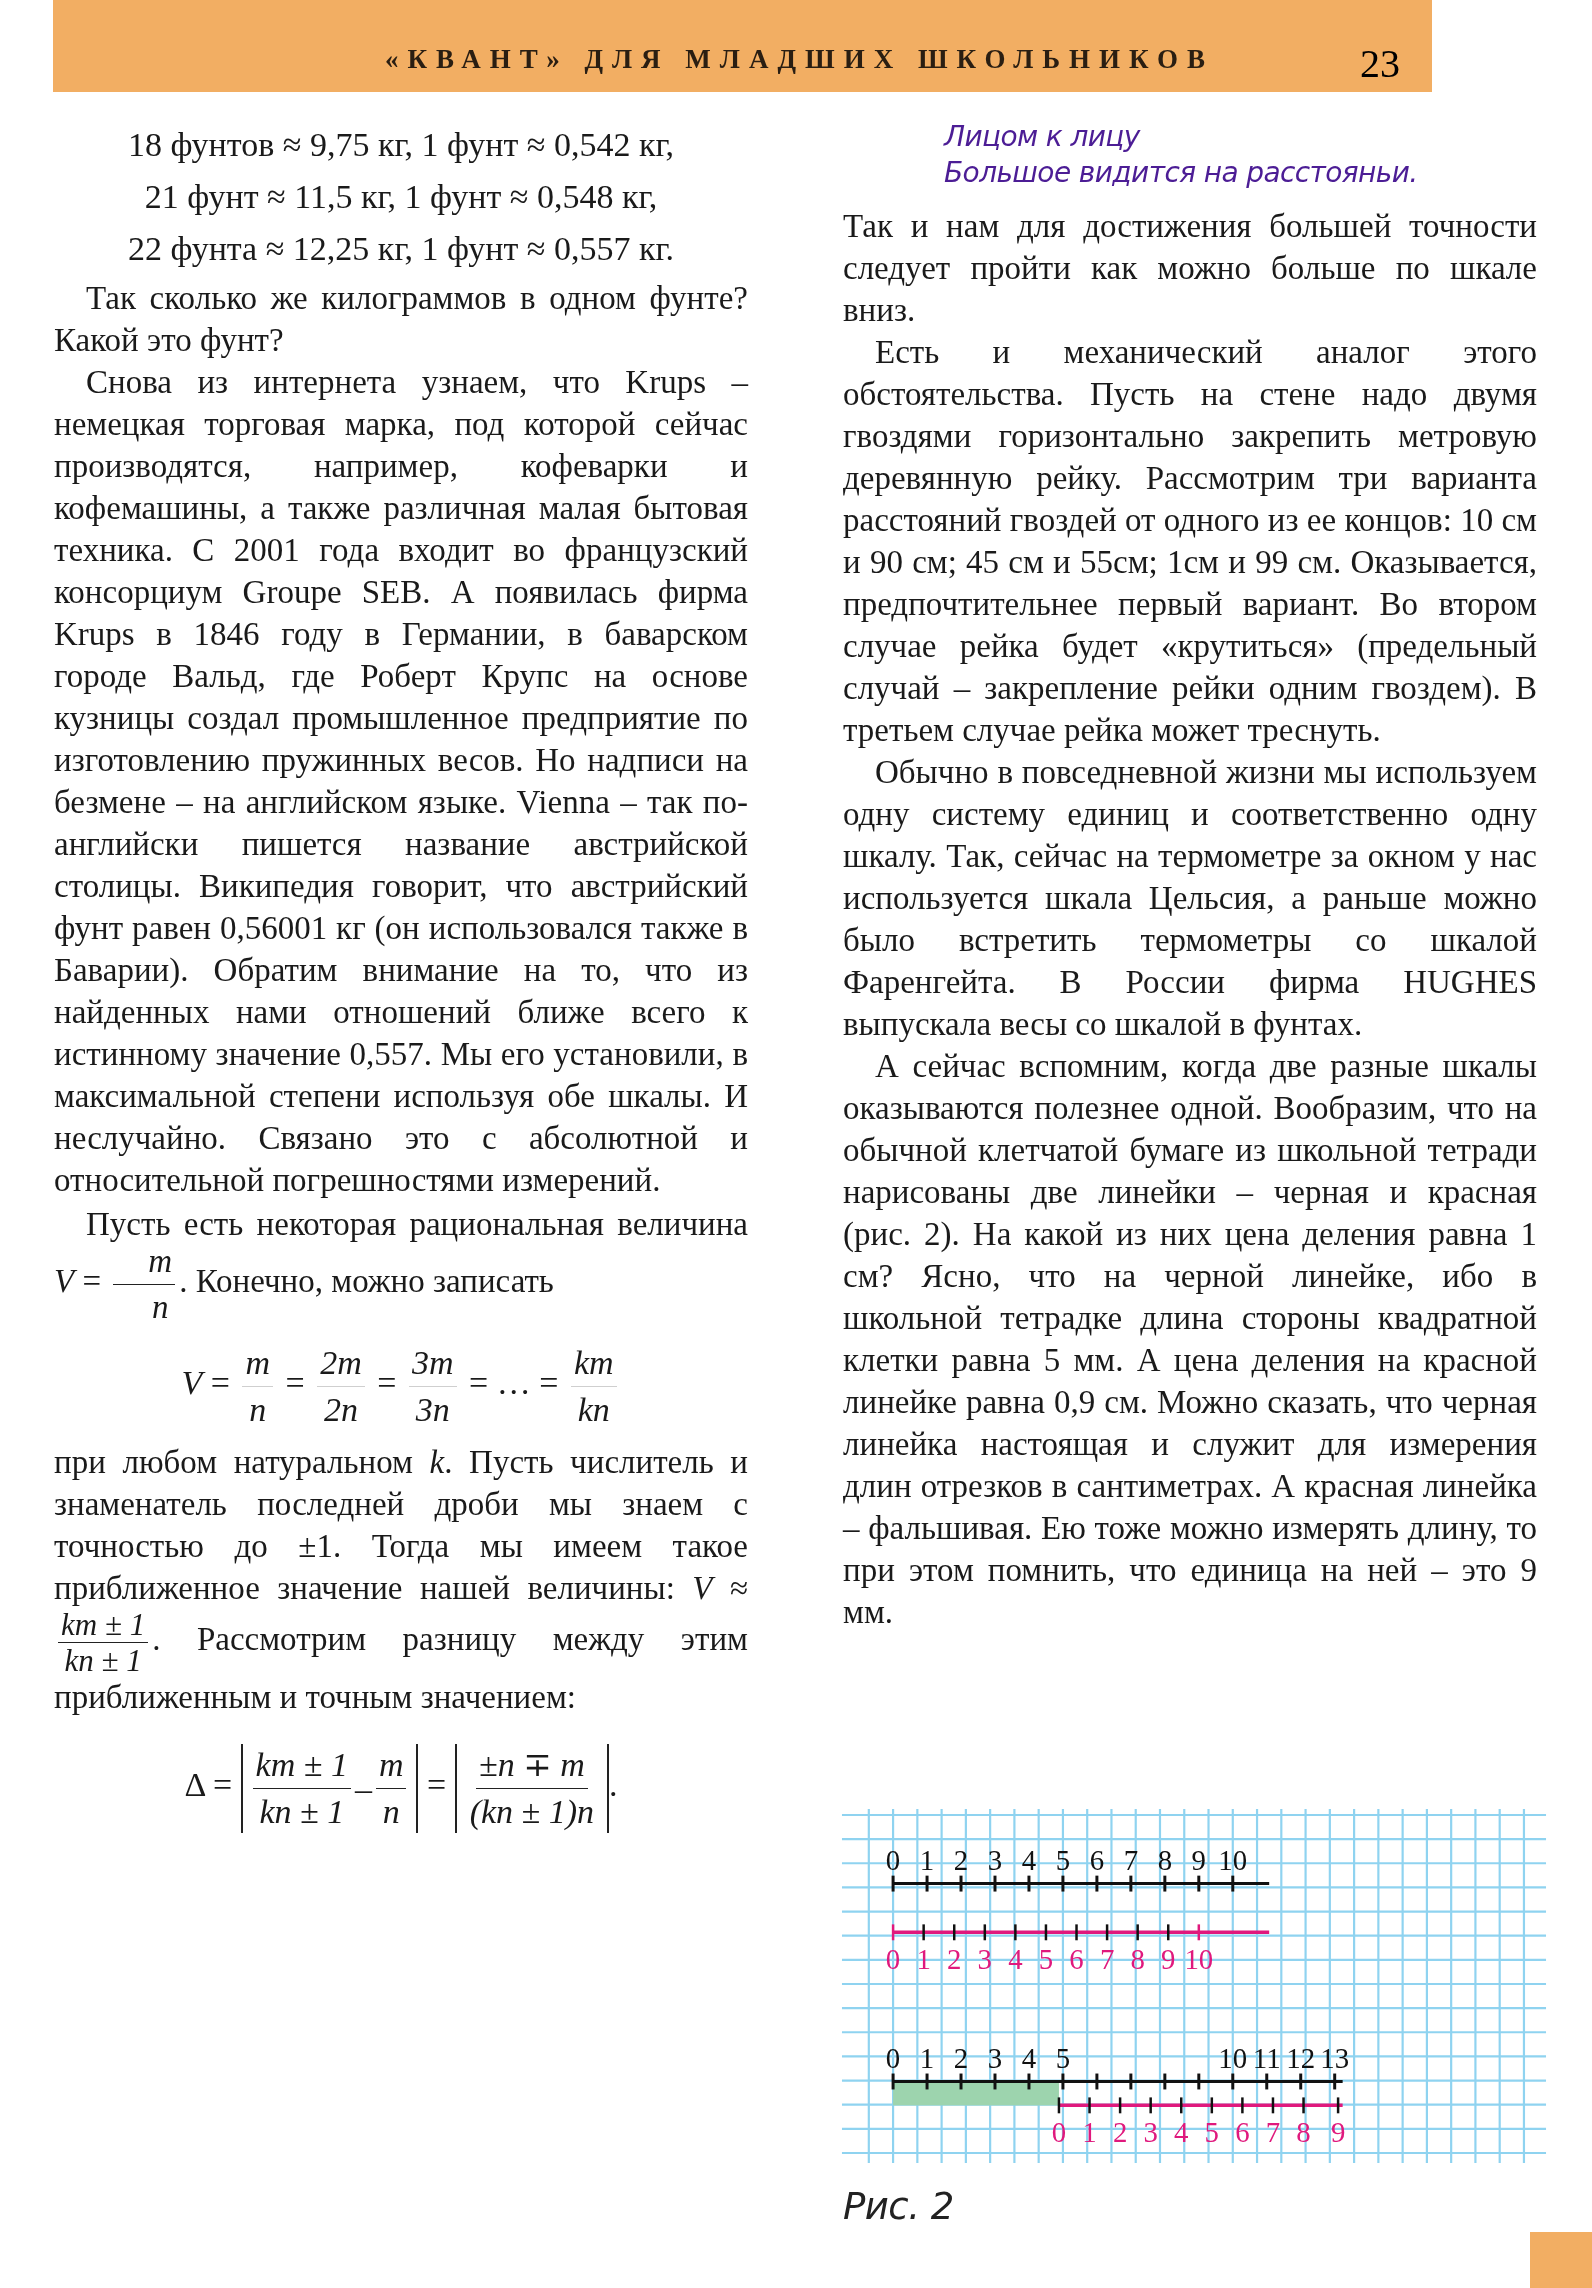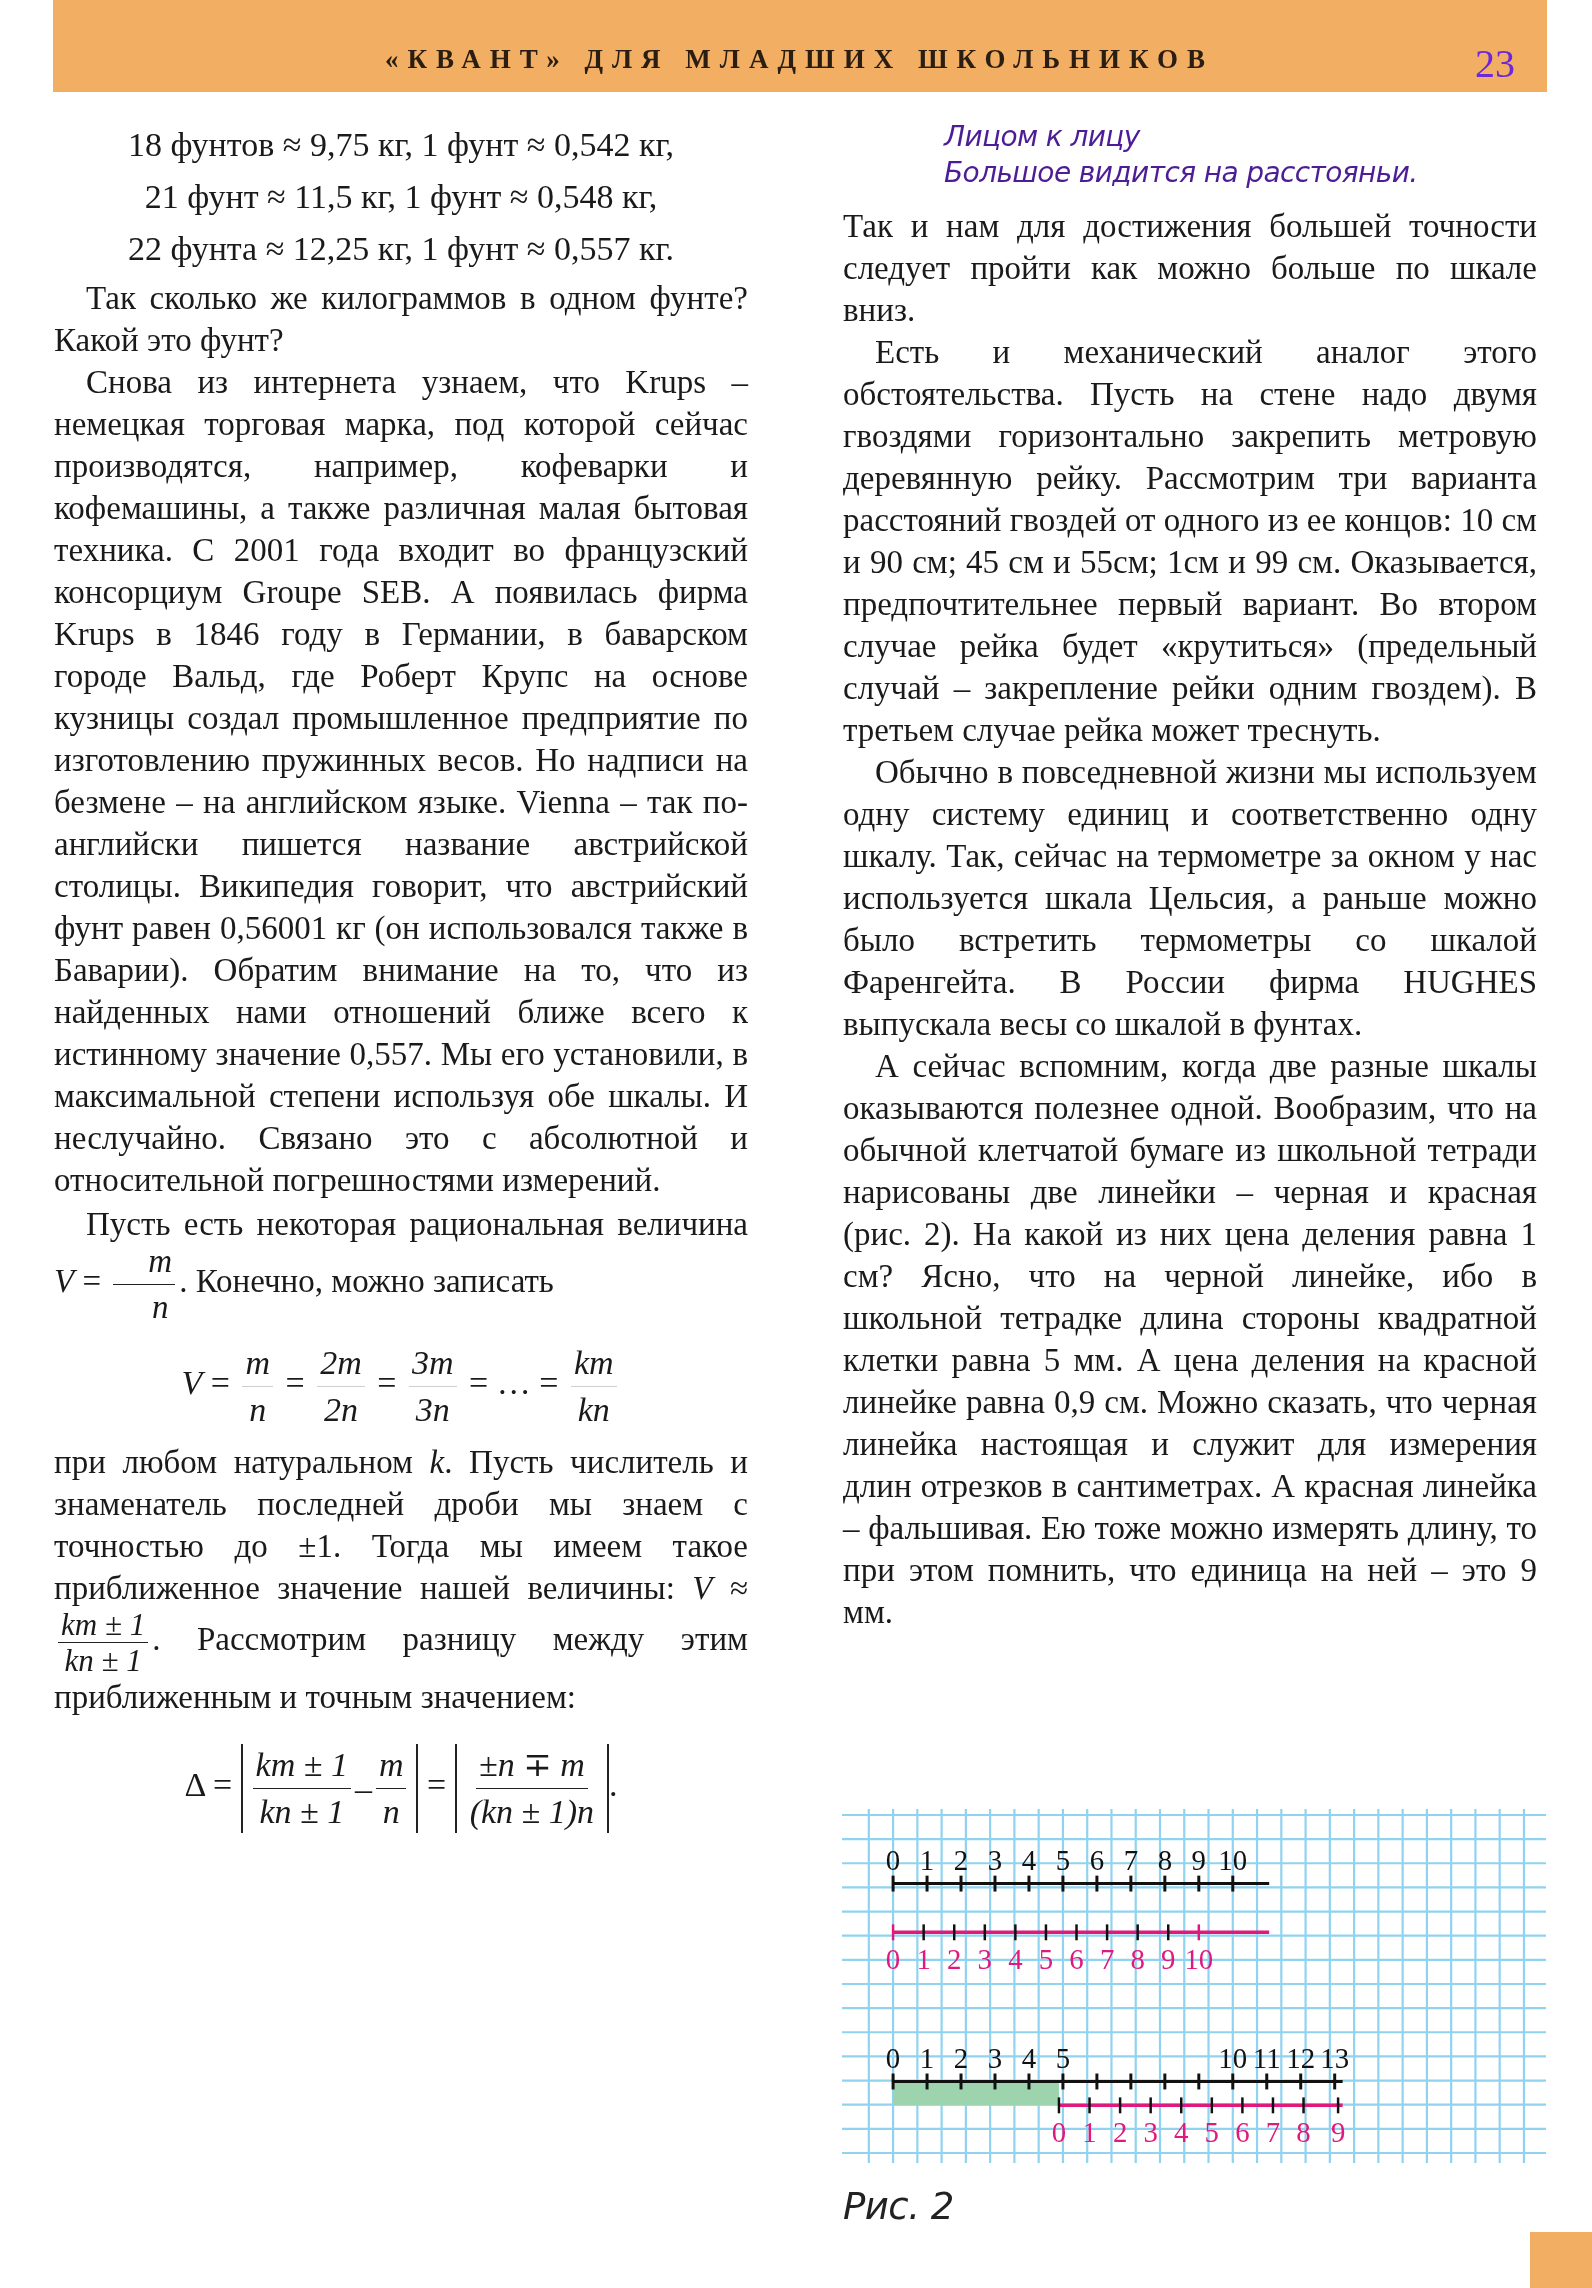--- a/index.html
+++ b/index.html
@@ -1,21 +1,21 @@
 <!DOCTYPE html>
 <html><head>
 <meta charset="utf-8">
 <style>
   html,body{margin:0;padding:0;background:#fff;}
   body{width:1592px;height:2289px;position:relative;overflow:hidden;
        font-family:"Liberation Serif","DejaVu Serif",serif;color:#1a1a1a;}
-  .header{position:absolute;left:53px;top:0;width:1494px;height:92px;background:#f2ae63;}
+  .header{position:absolute;left:53px;top:0;width:1379px;height:92px;background:#f2ae63;}
   .header-title{position:absolute;left:0;width:1493px;top:44px;text-align:center;
        font-family:"Liberation Serif",serif;font-size:27px;font-weight:bold;letter-spacing:9px;color:#2a1e12;transform:scaleY(1.05);}
-  .page-num{position:absolute;right:32px;top:40px;font-size:40px;color:#6d28d9;}
+  .page-num{position:absolute;right:32px;top:40px;font-size:40px;color:#000000;}
   .corner{position:absolute;left:1530px;top:2232px;width:62px;height:57px;background:#f2ae63;}
 
   .col{position:absolute;font-size:33px;line-height:42px;text-align:justify;}
   .left{left:54px;top:119px;width:694px;}
   .right{left:843px;top:119px;width:694px;}
   .p{margin:0;text-indent:32px;}
   .p.noind{text-indent:0;}
   .eqline{text-align:center;font-size:34px;margin:0;line-height:64px;}
   .eqline.first{line-height:52px;}
   .math i{font-style:italic;}

